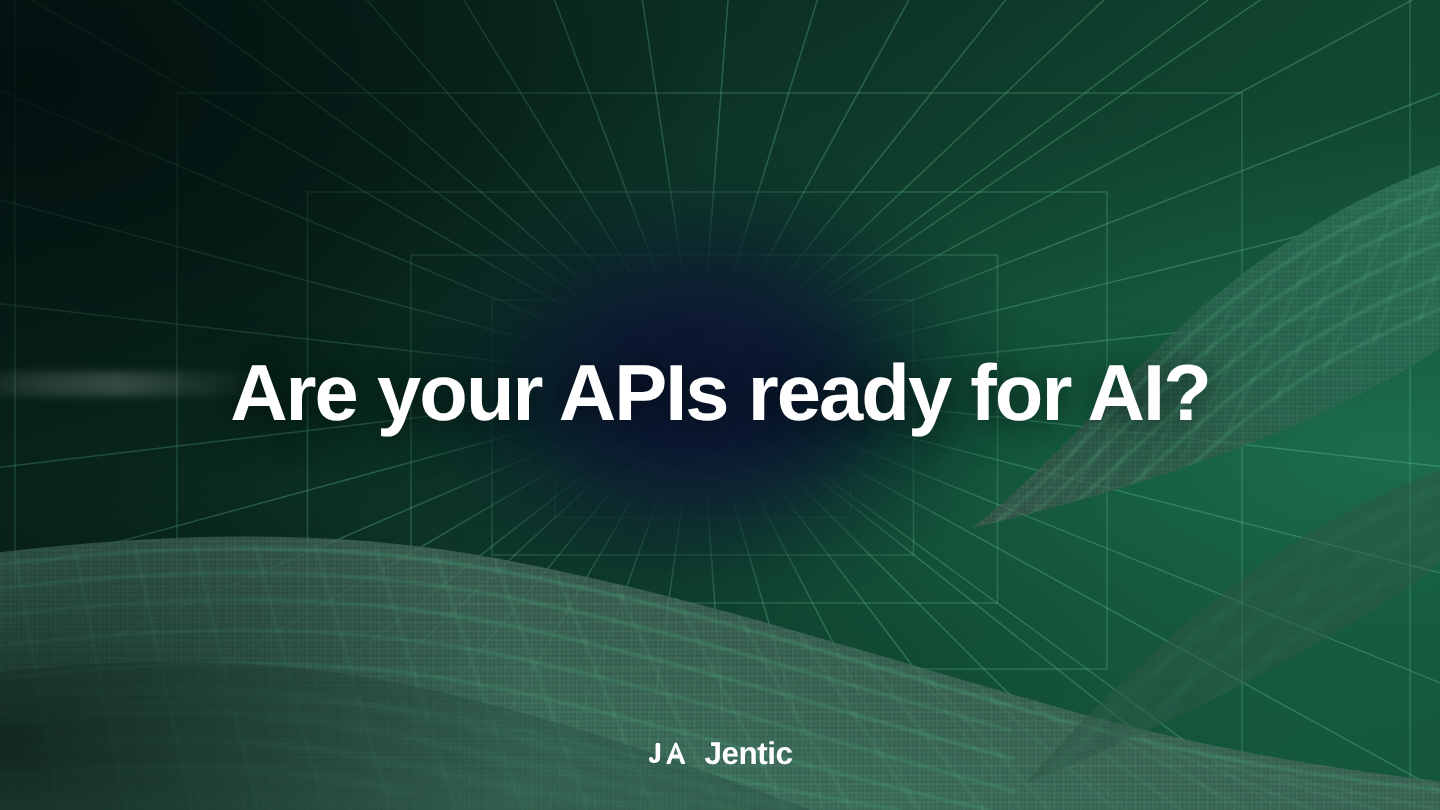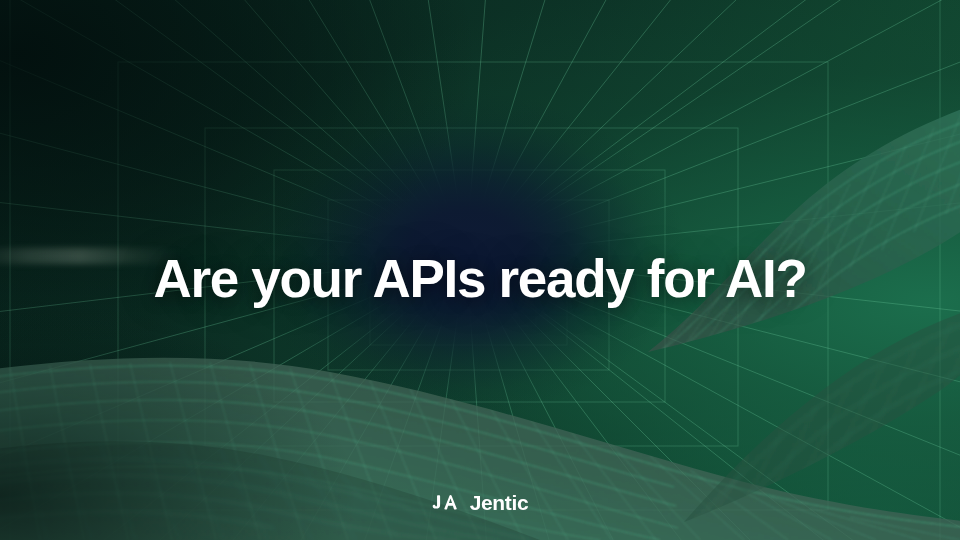--- a/index.html
+++ b/index.html
@@ -115,21 +115,21 @@
   #headline-wrap {
     position: absolute;
     left: 0;
     right: 0;
     top: 235px;
     text-align: center;
   }
 
   #headline {
     display: inline-block;
-    margin: 16px;
+    margin: 0;
     color: #ffffff;
     font-size: 53px;
     line-height: 1.04;
     font-weight: 700;
     letter-spacing: -1.3px;
     white-space: nowrap;
     text-shadow:
       0 2px 16px rgba(0,0,0,0.42),
       0 0 44px rgba(0,0,0,0.30);
   }

